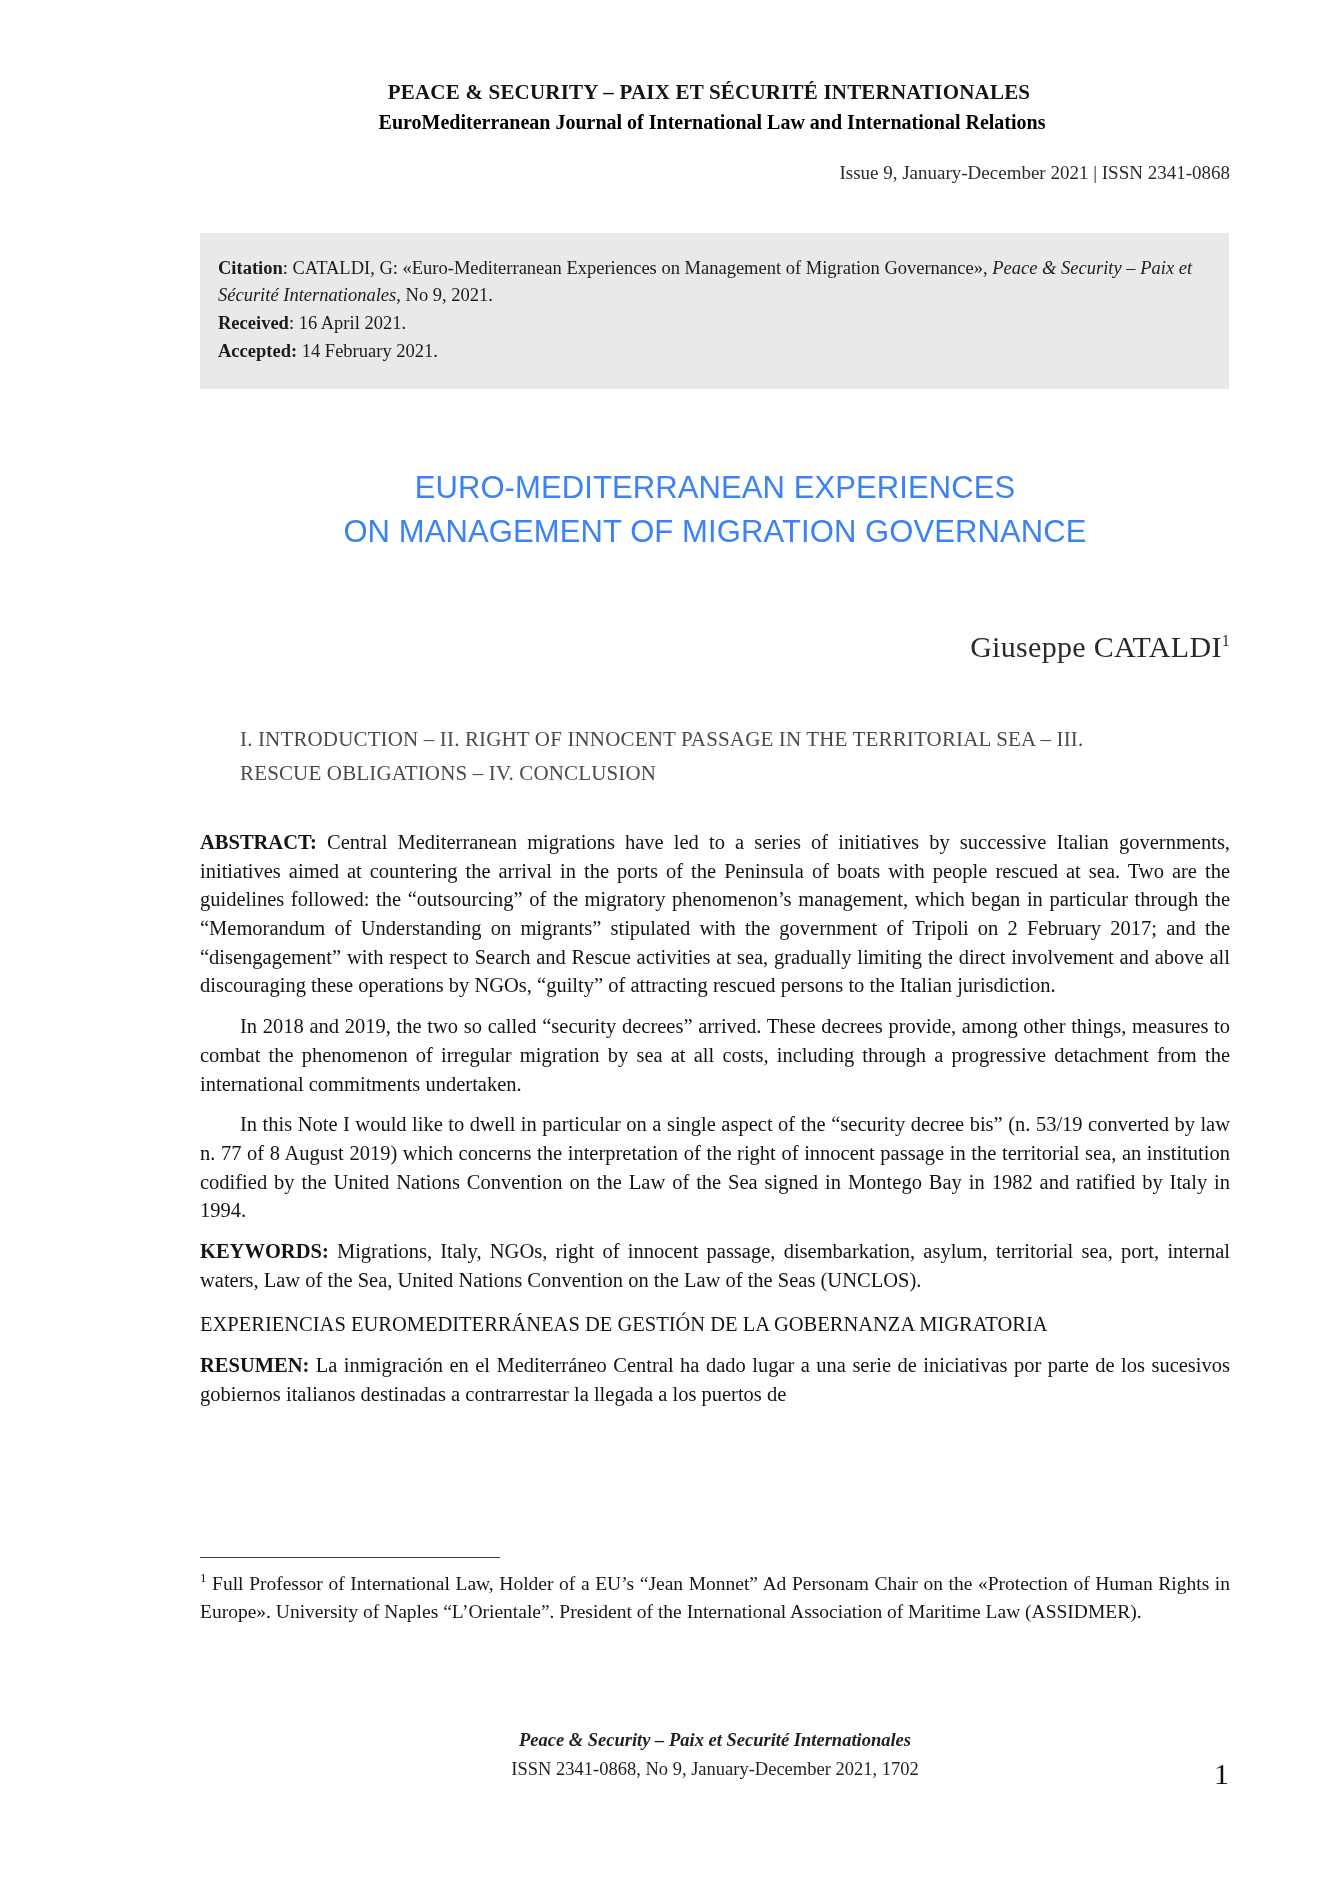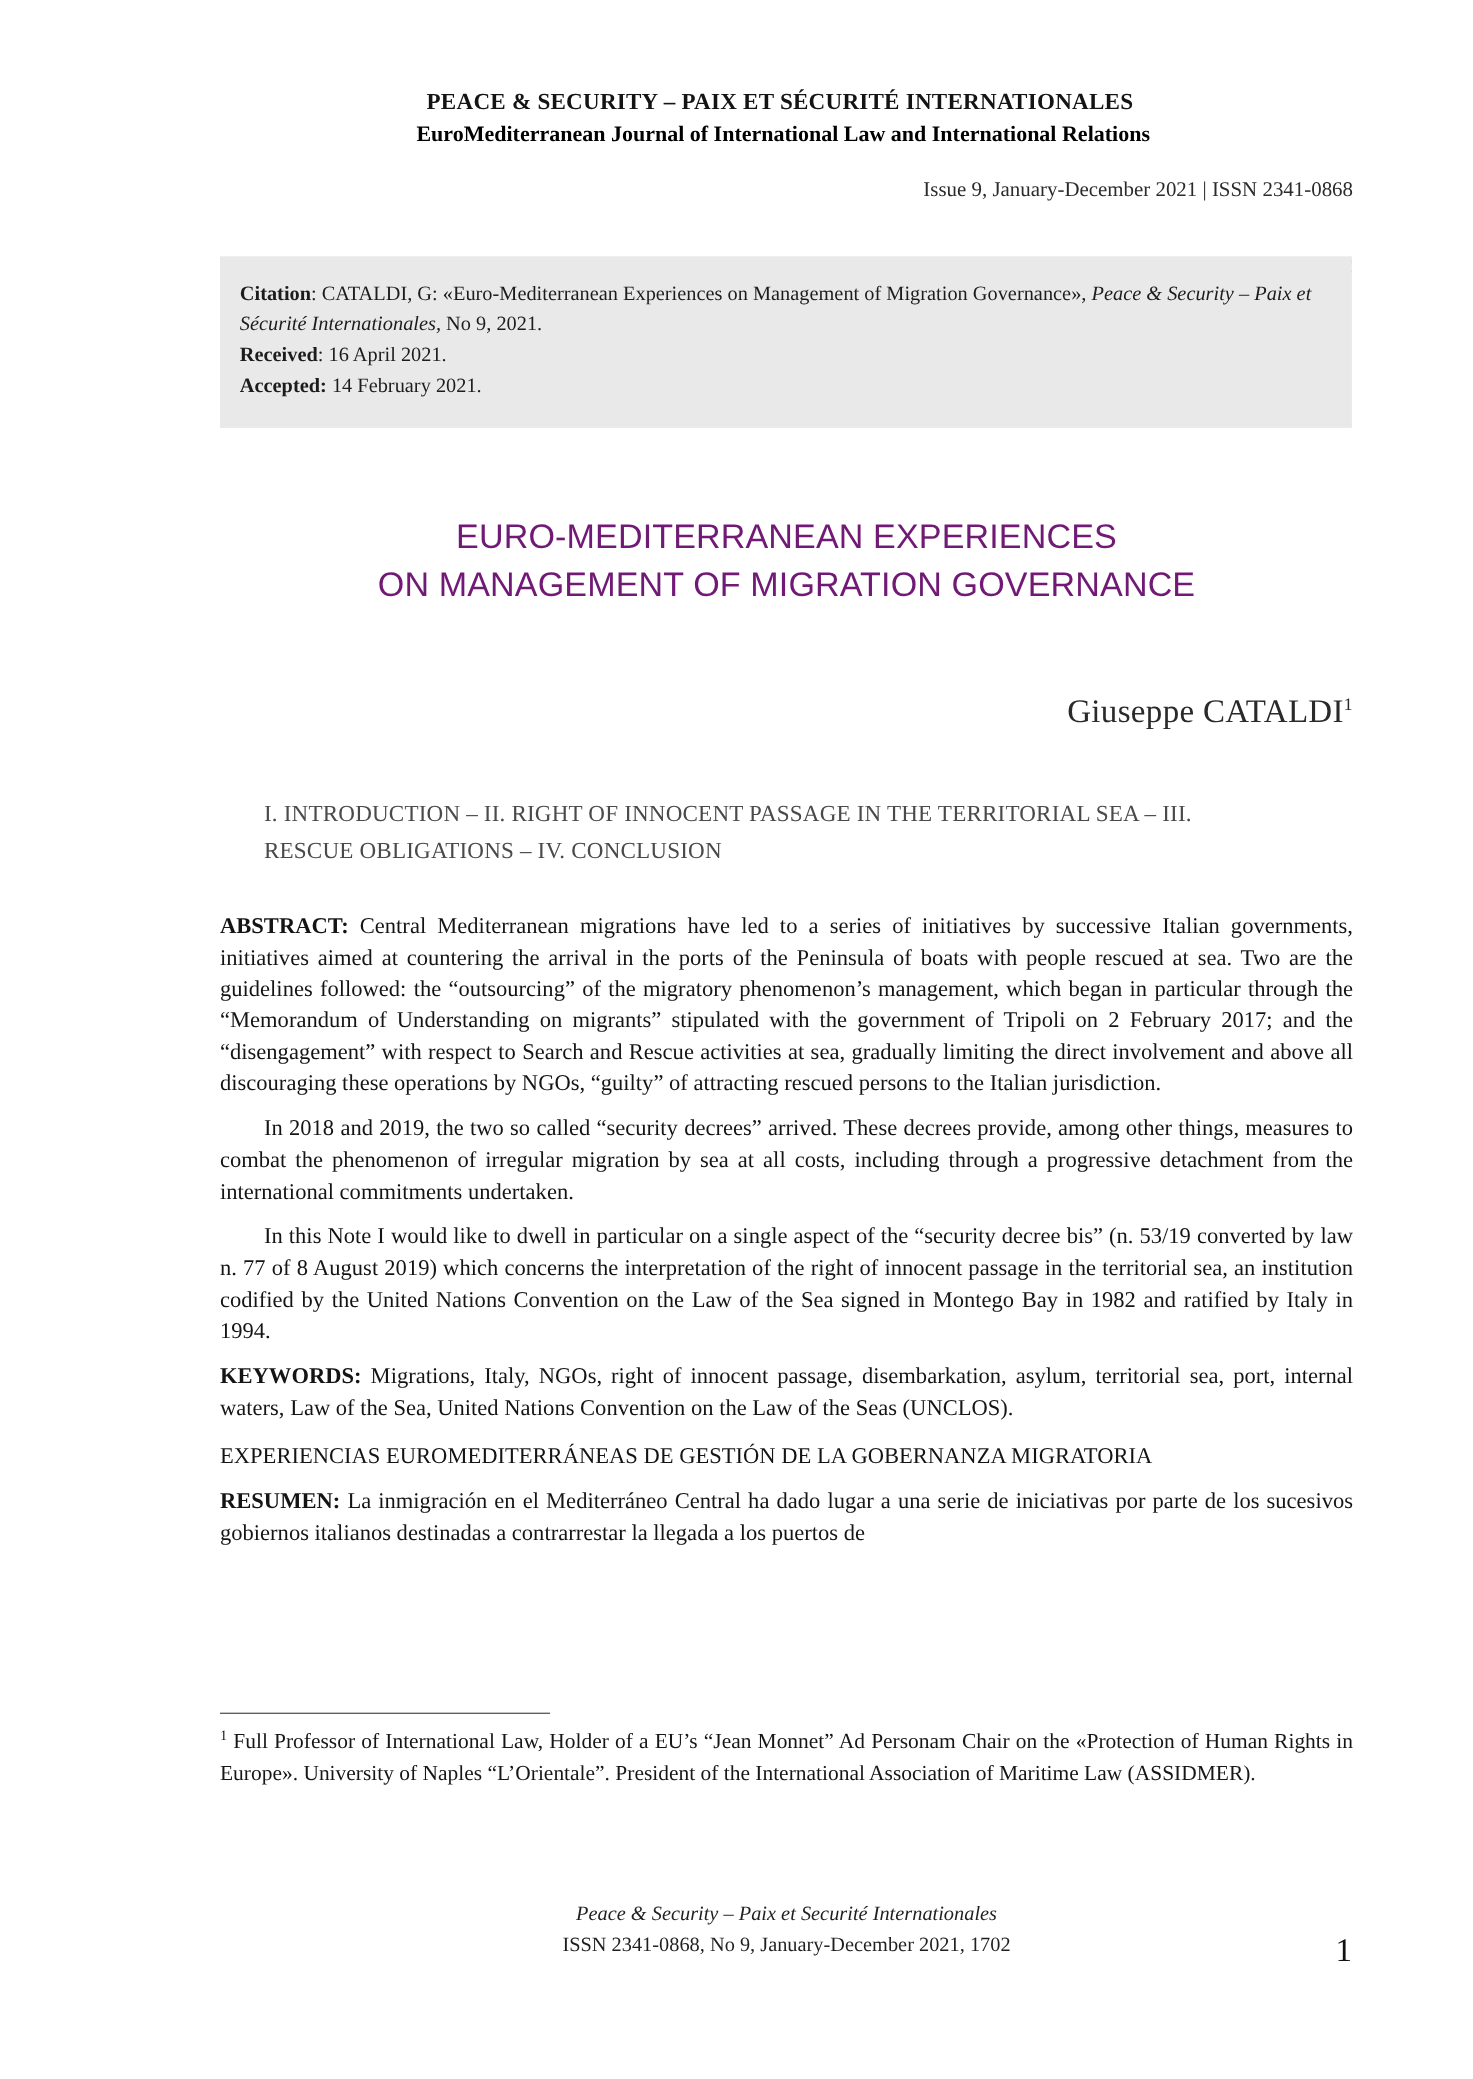--- a/index.html
+++ b/index.html
@@ -88,21 +88,21 @@
   
   .art-title {
     position: absolute;
     left: 200px;
     top: 466px;
     width: 1030px;
     text-align: center;
     font-family: "Liberation Sans", "DejaVu Sans", sans-serif;
     font-size: 31px;
     line-height: 1.42;
-    color: #701a75;
+    color: #3b82f6;
     letter-spacing: 0.1px;
   }
 
   
   .author {
     position: absolute;
     left: 200px;
     top: 630px;
     width: 1030px;
     text-align: right;
@@ -176,20 +176,21 @@
     left: 200px;
     top: 1726px;
     width: 1030px;
     text-align: center;
   }
   .footer-j {
     font-style: italic;
     font-size: 18.5px;
     line-height: 1.55;
     color: #1f1f1f;
+    font-weight: bold;
   }
   .footer-l {
     font-size: 18.5px;
     line-height: 1.55;
     color: #1f1f1f;
   }
   .pageno {
     position: absolute;
     right: 110px;
     top: 1757px;

